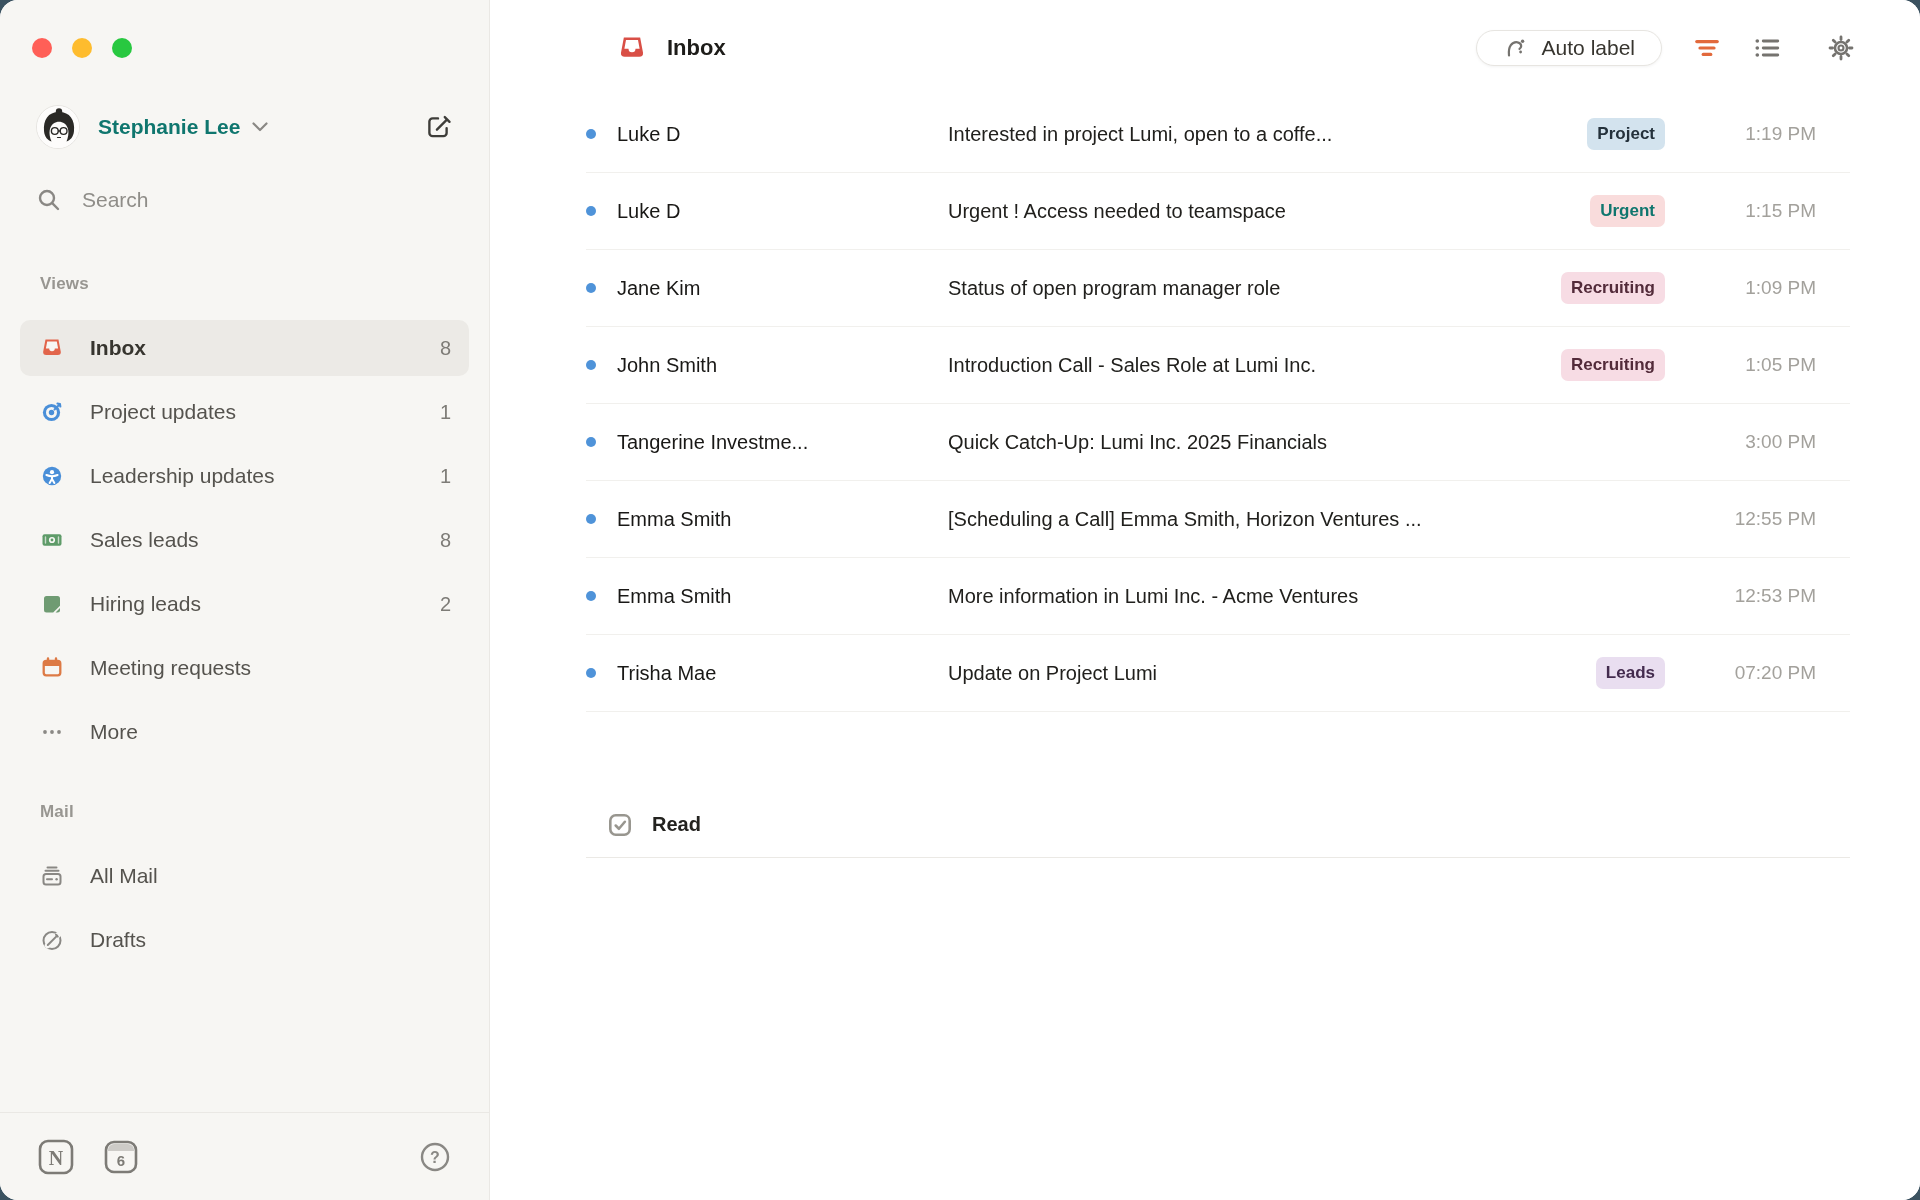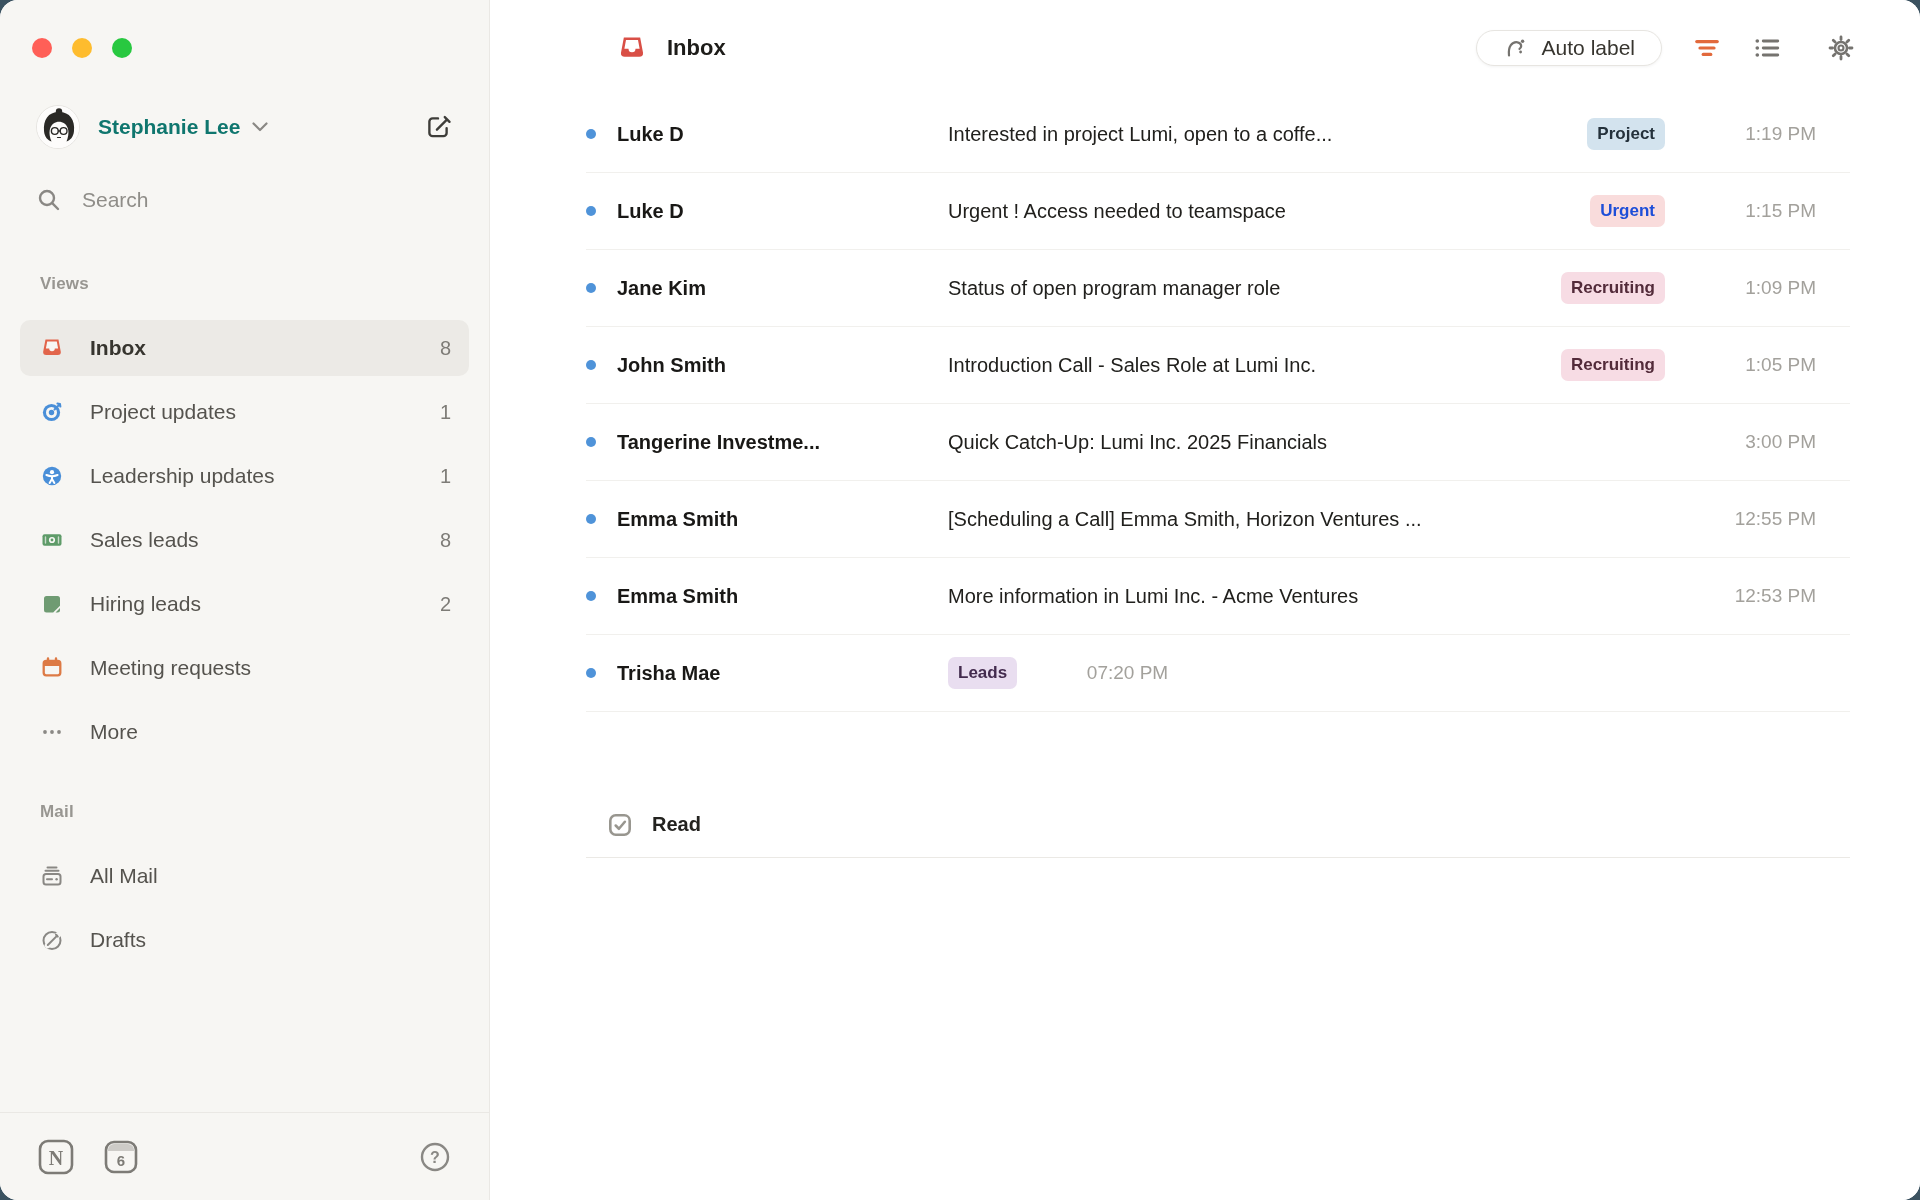--- a/index.html
+++ b/index.html
@@ -57,27 +57,27 @@
 
   .section-row { margin:0 70px 0 96px; height:65px; display:flex; align-items:center;
     padding-left:26px; gap:18px; border-bottom:1px solid #ebe9e5; cursor:pointer; }
   .section-label { font-size:20px; font-weight:700; color:#23221f; }
   .section-row .chev { margin-left:6px; margin-top:3px; }
   .section-row.read { margin-top:80px; height:66px; padding-left:20px; }
 
   .email-row { margin:0 70px 0 96px; height:77px; display:flex; align-items:center;
     border-bottom:1px solid #f1f0ed; cursor:pointer; }
   .dot { width:10px; height:10px; border-radius:50%; background:#4f93d9; flex:none; margin-right:21px; }
-  .sender { width:305px; margin-right:26px; font-size:20px; font-weight:700; color:#191816;
+  .sender { width:305px; margin-right:26px; font-size:20px; font-weight:400; color:#191816;
     white-space:nowrap; overflow:hidden; }
   .subject { flex:1; font-size:20px; color:#21201d; white-space:nowrap; overflow:hidden; }
   .pill { font-size:17px; font-weight:700; padding:6px 10px; border-radius:7px; white-space:nowrap; }
   .pill:empty { display:none; }
   .pill[data-color="blue"]   { background:#d3e3ee; color:#24313b; }
-  .pill[data-color="red"]    { background:#f9dcdc; color:#1d4ed8; }
+  .pill[data-color="red"]    { background:#f9dcdc; color:#0f766e; }
   .pill[data-color="pink"]   { background:#f7dce4; color:#532b3a; }
   .pill[data-color="purple"] { background:#e9def0; color:#432b4e; }
   .time { width:185px; padding-right:34px; text-align:right; font-size:19px; color:#a3a19c;
     white-space:nowrap; flex:none; }
 </style>
 </head>
 <body>
 
 <div class="win">
 
@@ -359,20 +359,21 @@
       <div class="email-row">
         <span class="dot"></span>
         <span class="sender">Emma Smith</span>
         <span class="subject">More information in Lumi Inc. - Acme Ventures</span>
 
         <span class="time">12:53 PM</span>
       </div>
       <div class="email-row">
         <span class="dot"></span>
         <span class="sender">Trisha Mae</span>
+        <span class="subject">Update on Project Lumi</span>
         <span class="pill" data-color="purple">Leads</span>
         <span class="time">07:20 PM</span>
       </div>
     </div>
 
     <div class="section-row read">
       <svg width="28" height="28" viewBox="0 0 26 26">
         <rect x="4" y="4" width="18" height="18" rx="5" fill="none" stroke="#98968f" stroke-width="2.4"></rect>
         <polyline points="9,13.5 12,16.5 17.5,10" fill="none" stroke="#98968f" stroke-width="2.4" stroke-linecap="round" stroke-linejoin="round"></polyline>
       </svg>

